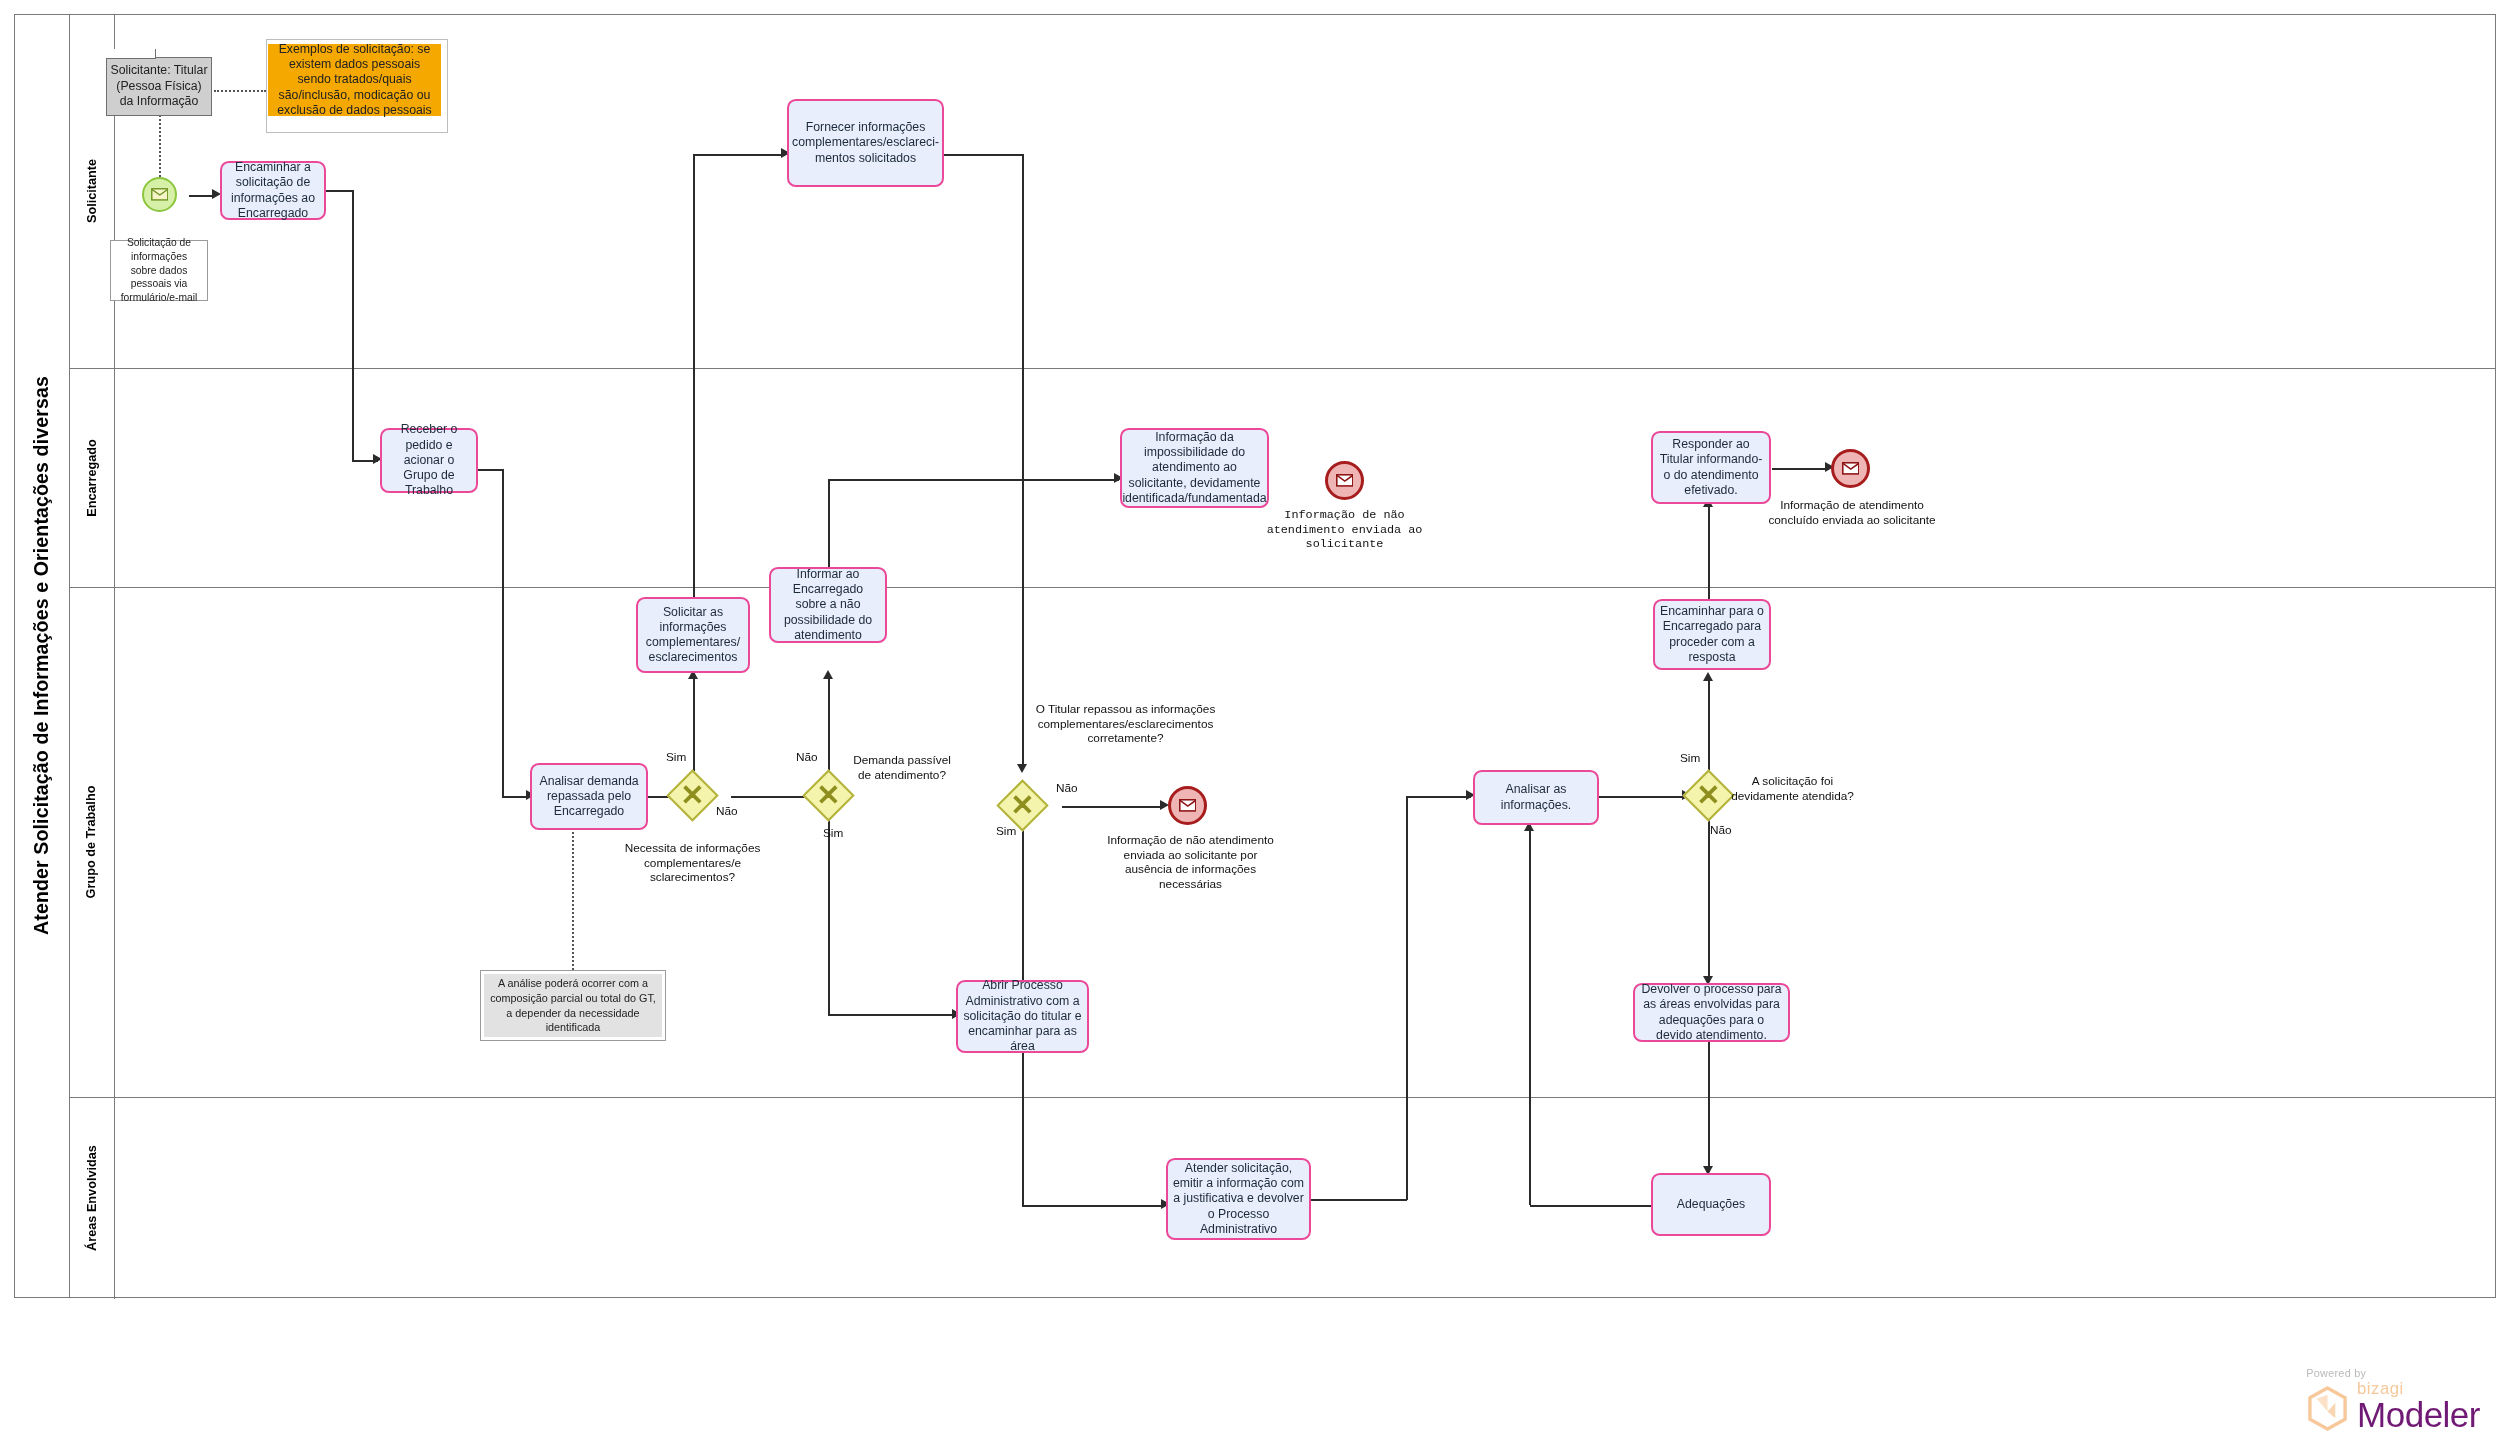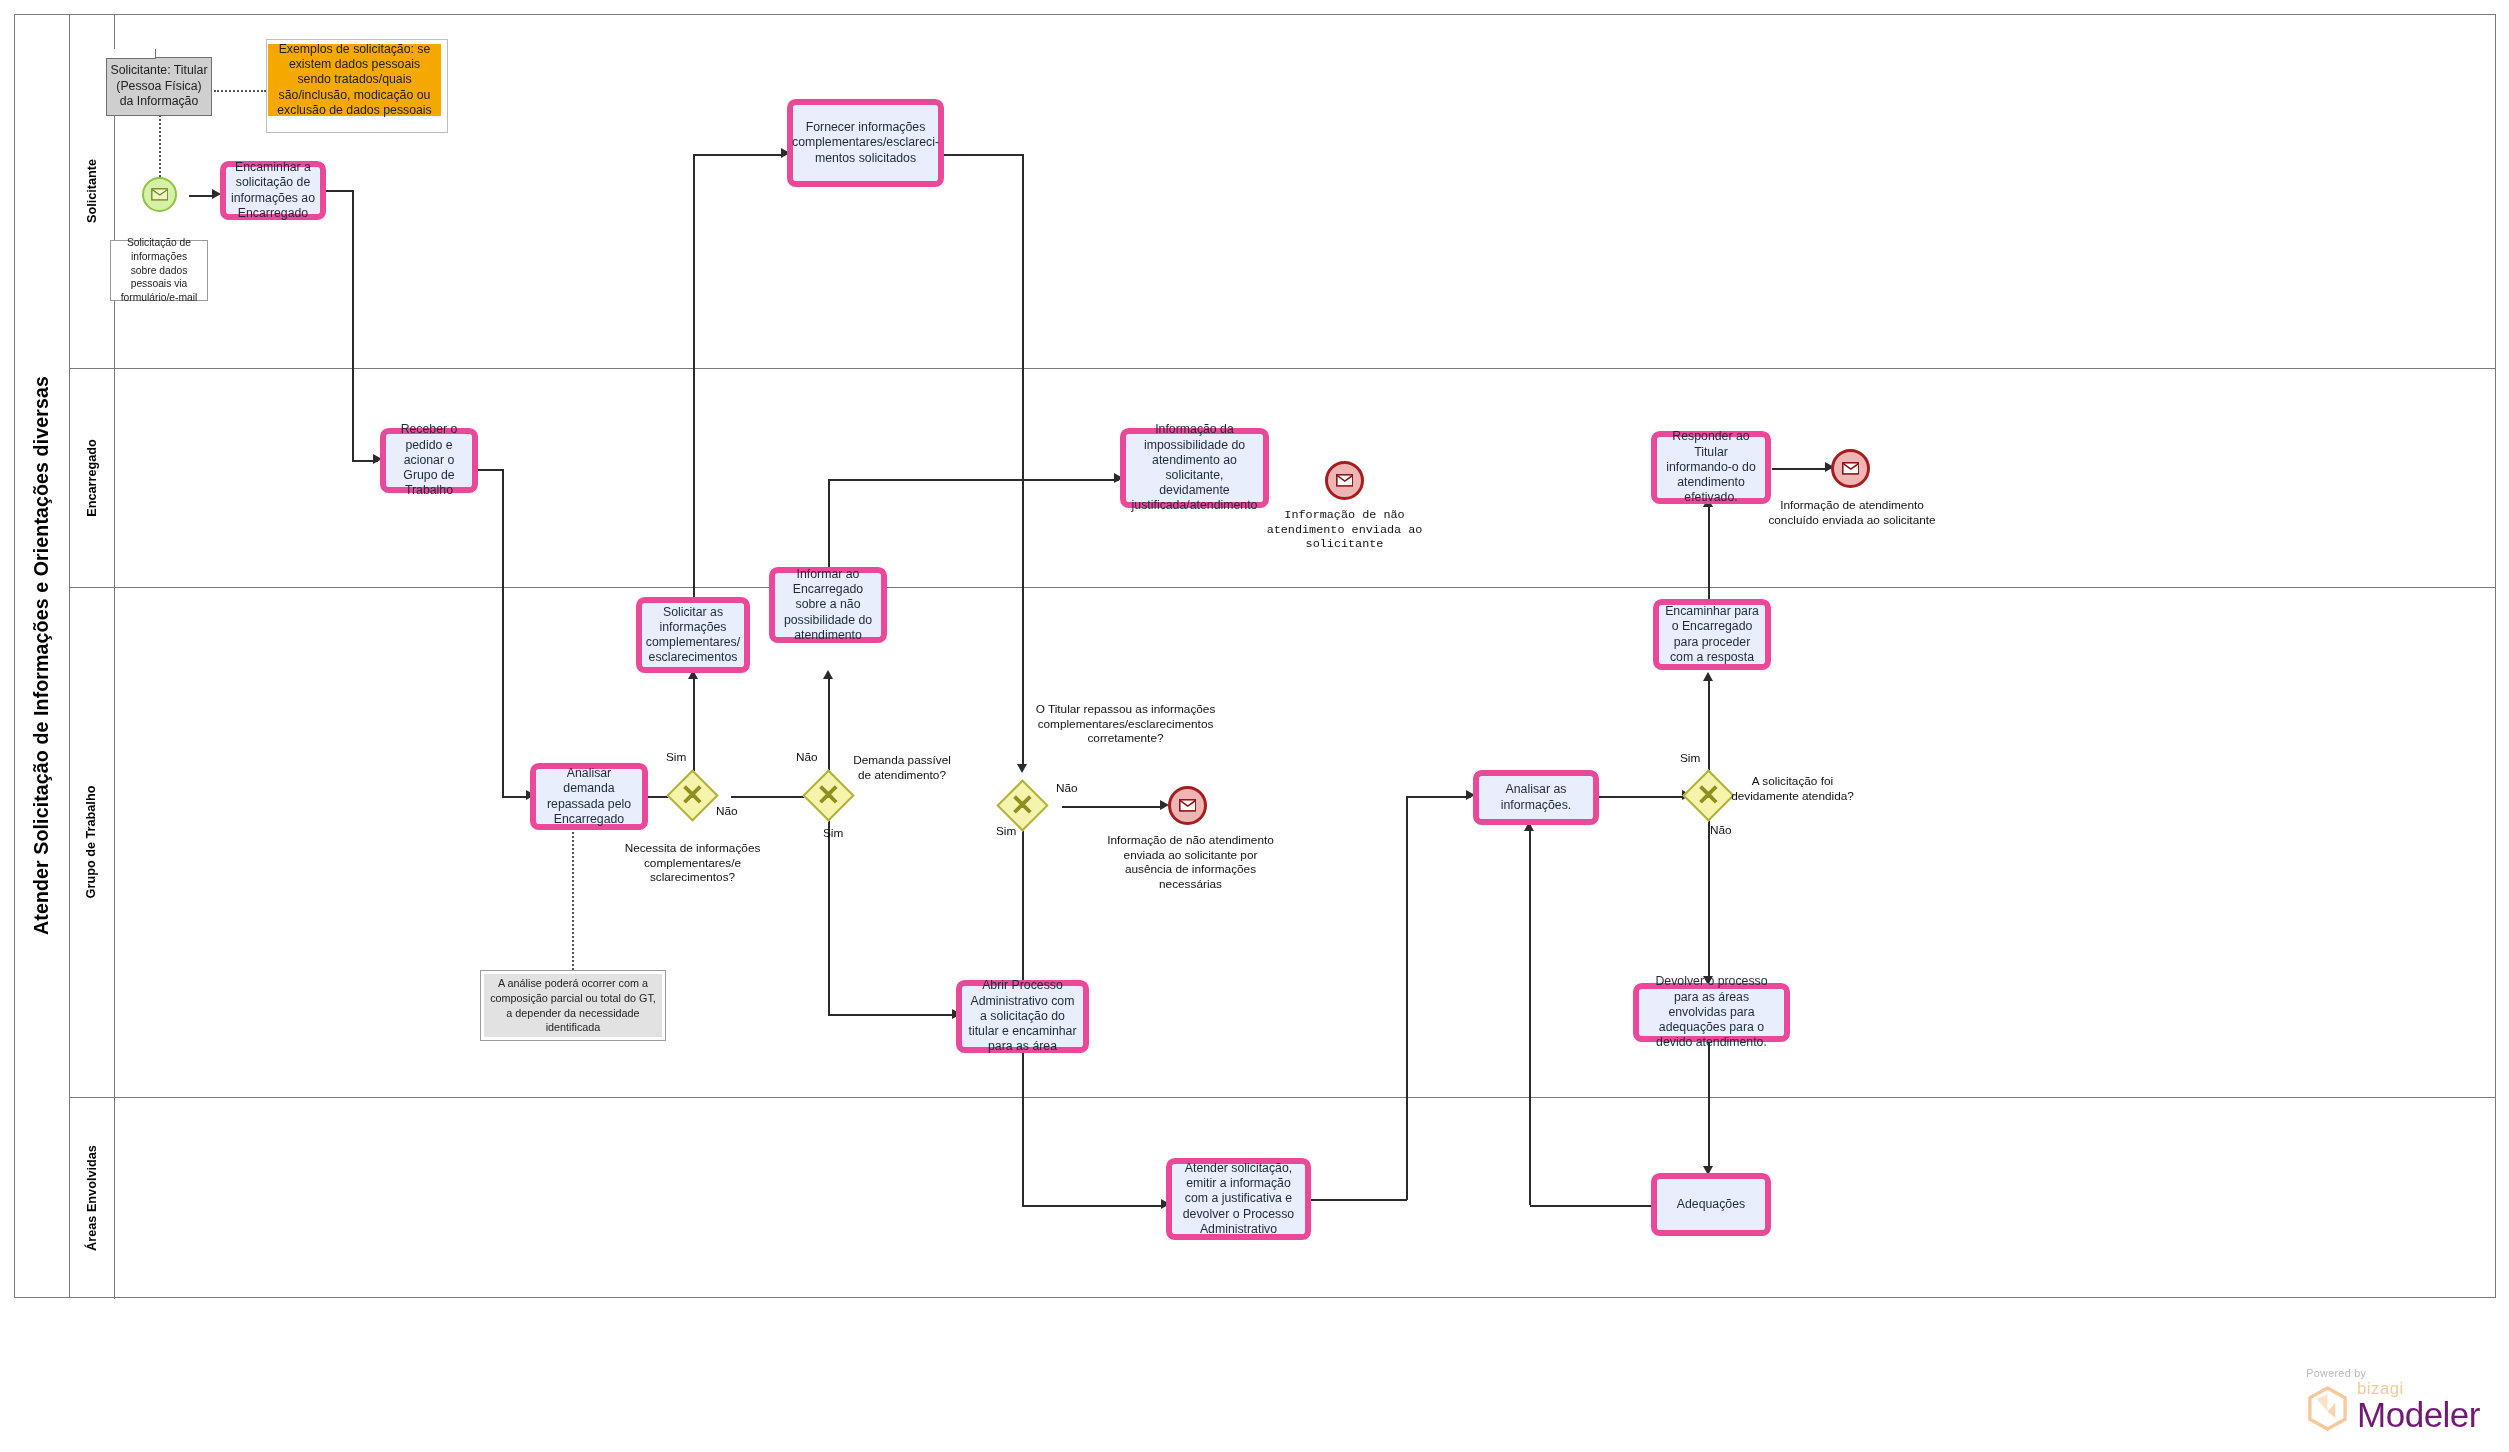--- a/index.html
+++ b/index.html
@@ -11,21 +11,21 @@
   .pool-title{position:absolute;left:0;top:0;width:55px;height:100%;border-right:1px solid #7a7a7a;
     display:flex;align-items:center;justify-content:center;box-sizing:border-box;background:#fff;}
   .pool-title span{transform:rotate(-90deg);white-space:nowrap;font-size:19.6px;font-weight:bold;color:#000;letter-spacing:0.1px;}
   .lane{position:absolute;left:55px;box-sizing:border-box;border-bottom:1px solid #7a7a7a;}
   .lane.last{border-bottom:none;}
   .lane-title{position:absolute;left:0;top:0;width:45px;height:100%;border-right:1px solid #7a7a7a;
     display:flex;align-items:center;justify-content:center;box-sizing:border-box;}
   .lane-title span{transform:rotate(-90deg);white-space:nowrap;font-size:12.7px;font-weight:bold;color:#000;}
 
   
-  .task{position:absolute;box-sizing:border-box;background:#e8eefc;border:6px solid #ec4899;border-radius:8.8px;
+  .task{position:absolute;box-sizing:border-box;background:#e8eefc;border:2px solid #ec4899;border-radius:8.8px;
     display:flex;align-items:center;justify-content:center;text-align:center;color:#1d2a3a;
     font-size:12.3px;line-height:1.24;padding:3.9px 4.9px;}
 
   
   .event{position:absolute;border-radius:50%;box-sizing:border-box;display:flex;align-items:center;justify-content:center;}
   .event.start{background:#d6f0a8;border:2.9px solid #8bc63e;}
   .event.end{background:#efb5b5;border:3.9px solid #a71d1d;}
   .env{display:block;}
 
   
@@ -271,21 +271,21 @@
 
   <div class="task" style="left:787px;top:99px;width:157px;height:88px;">
     <span>Fornecer informações complementares/esclareci-mentos solicitados</span>
   </div>
 
   <div class="task" style="left:380px;top:428px;width:98px;height:65px;">
     <span>Receber o pedido e acionar o Grupo de Trabalho</span>
   </div>
 
   <div class="task" style="left:1120px;top:428px;width:149px;height:80px;">
-    <span>Informação da impossibilidade do atendimento ao solicitante, devidamente justificada/atendimento</span>
+    <span>Informação da impossibilidade do atendimento ao solicitante, devidamente identificada/fundamentada</span>
   </div>
 
   <div class="task" style="left:1651px;top:431px;width:120px;height:73px;">
     <span>Responder ao Titular informando-o do atendimento efetivado.</span>
   </div>
 
   <div class="task" style="left:636px;top:597px;width:114px;height:76px;">
     <span>Solicitar as informações complementares/ esclarecimentos</span>
   </div>
 

